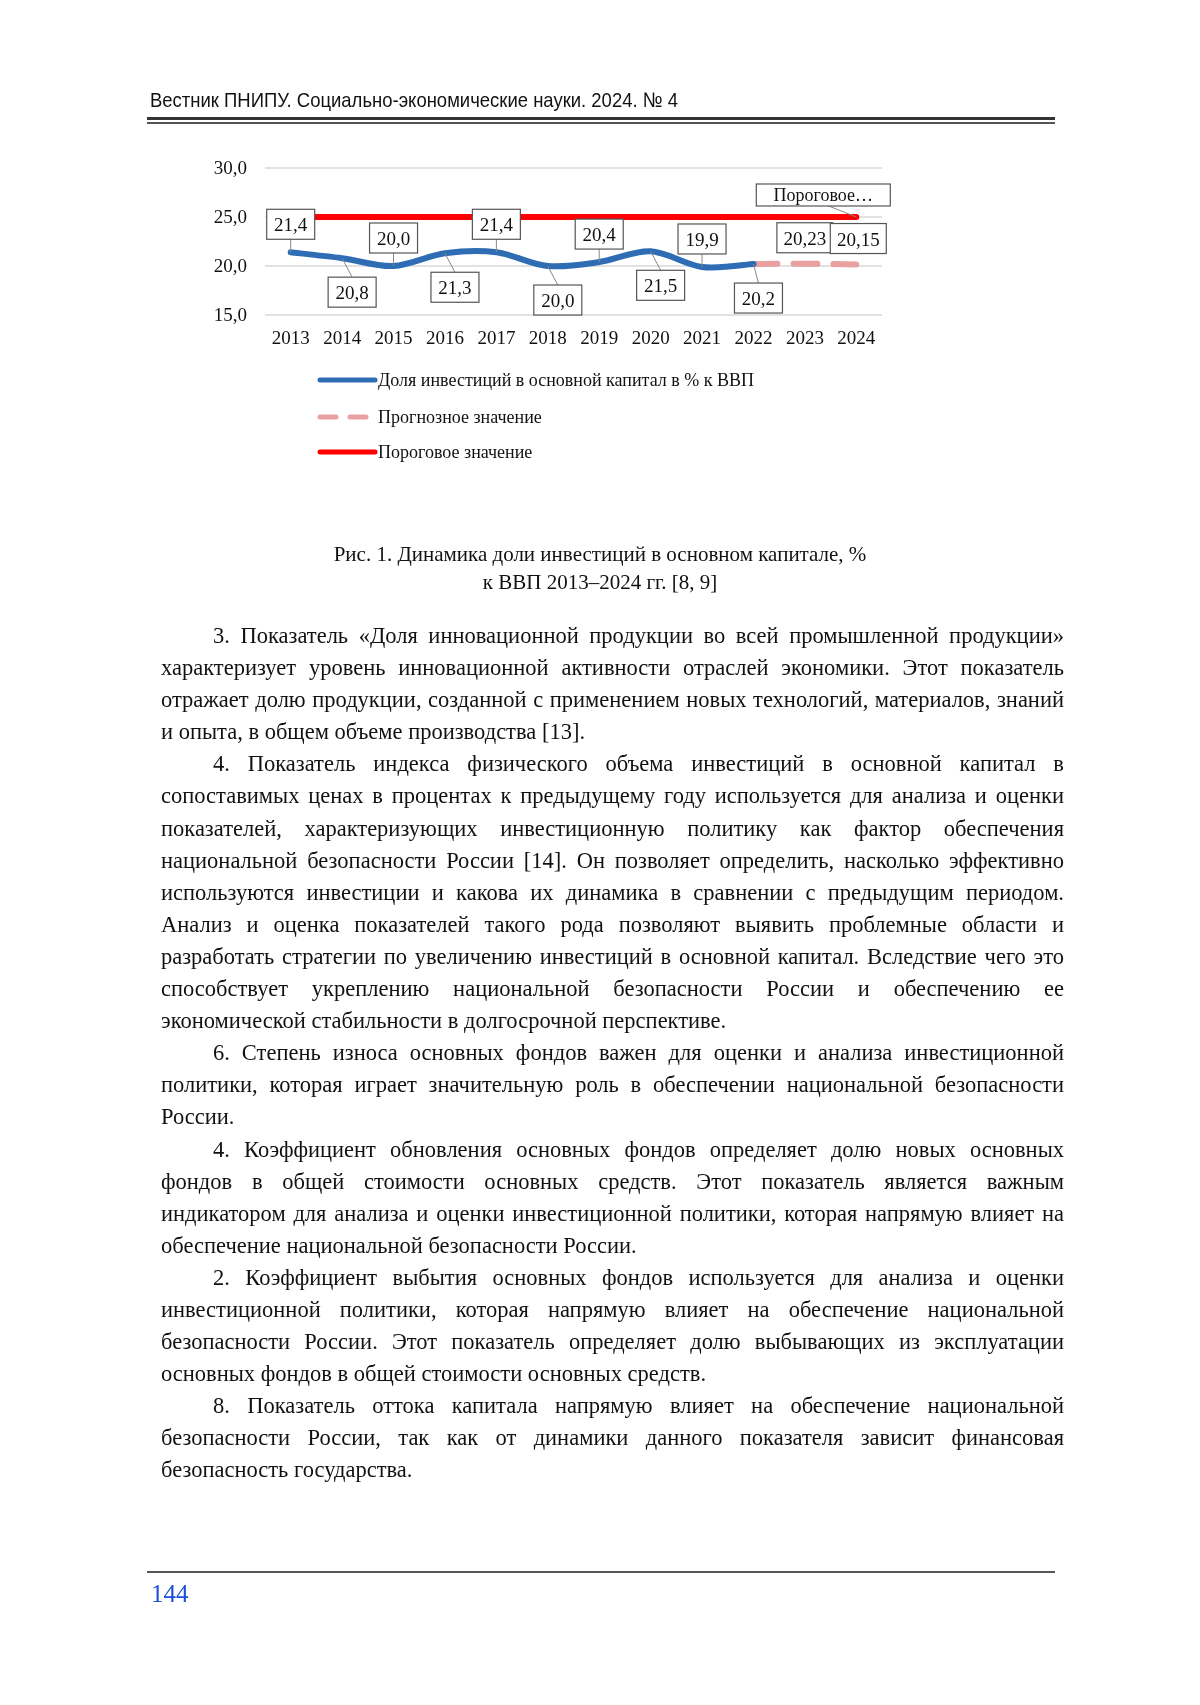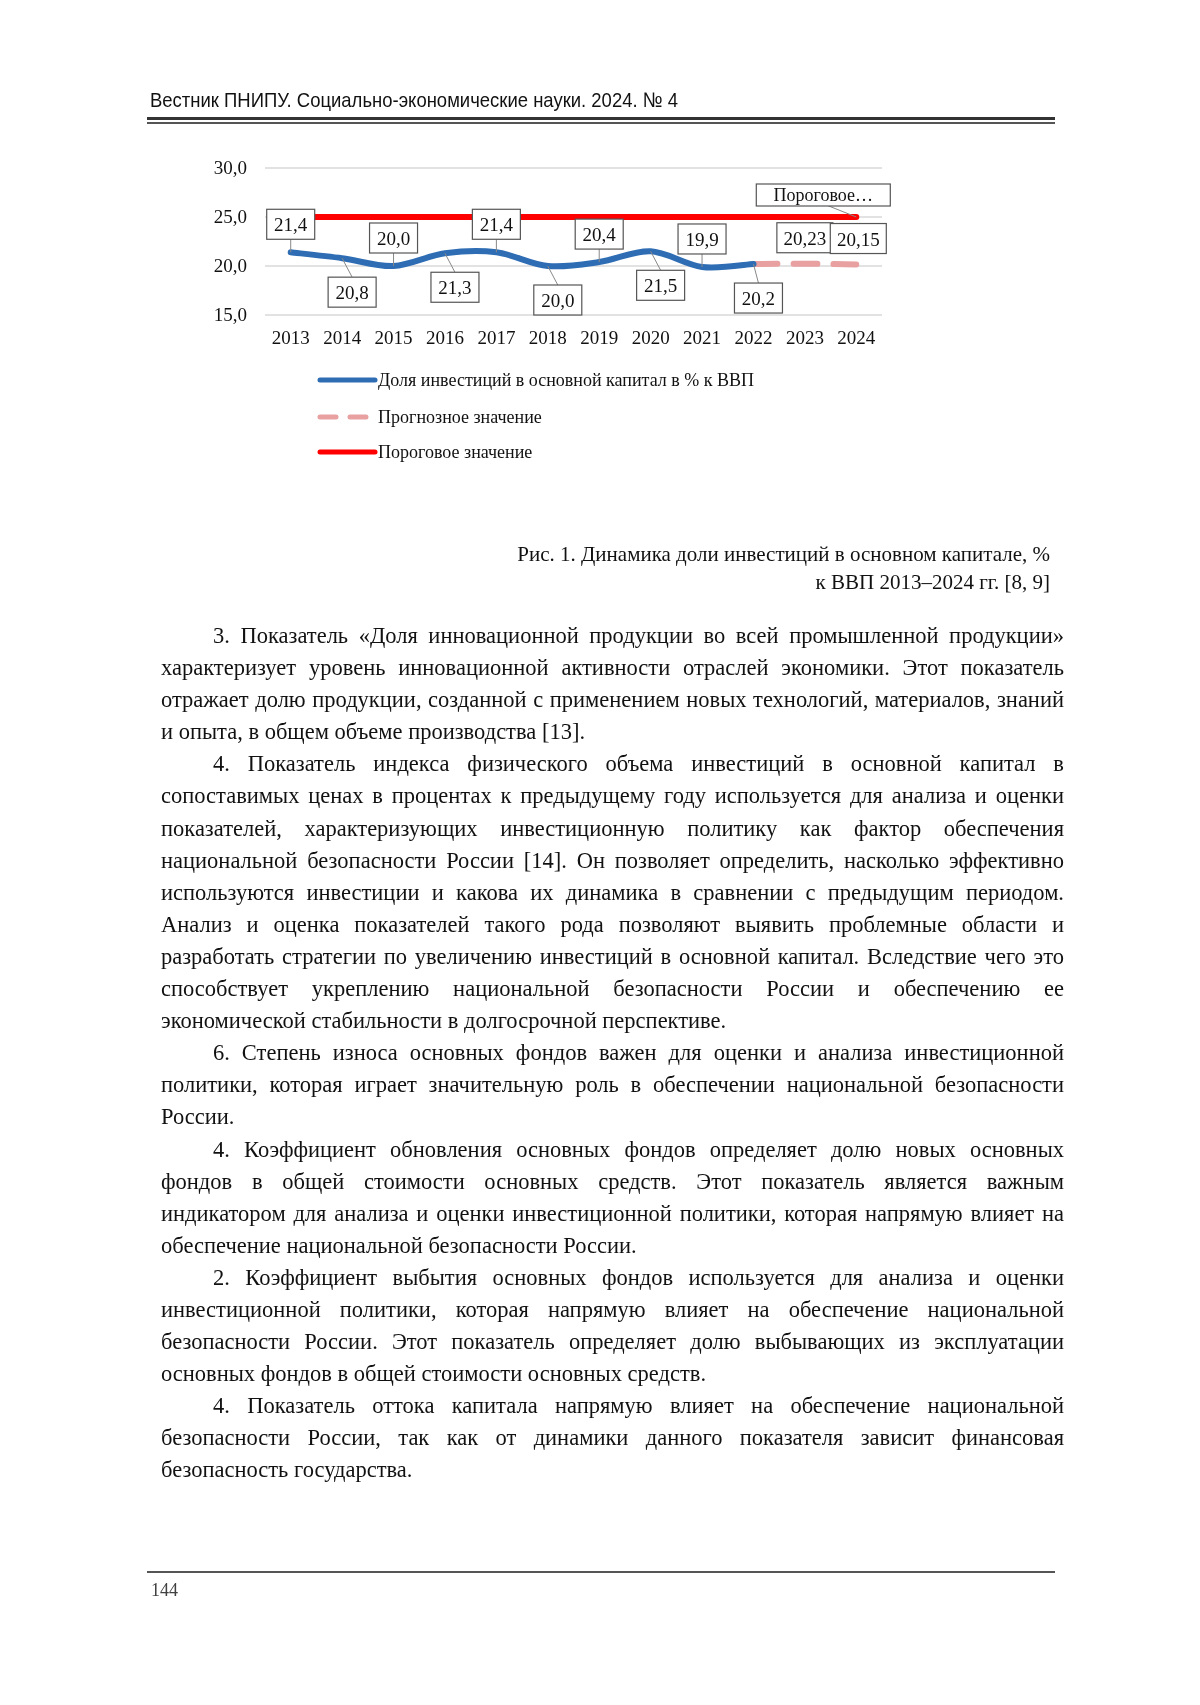--- a/index.html
+++ b/index.html
@@ -3,25 +3,25 @@
 <meta charset="utf-8">
 <style>
   html, body { margin: 0; padding: 0; background: #ffffff; }
   body { width: 1200px; height: 1705px; position: relative; overflow: hidden; }
   .header { position: absolute; left: 150px; top: 88px; font-family: "Liberation Sans", sans-serif; font-size: 21px; color: #111; transform: scaleX(0.88); transform-origin: left center; }
   .hdr-rule1 { position: absolute; left: 147px; width: 908px; top: 117px; height: 3px; background: #333; }
   .hdr-rule2 { position: absolute; left: 147px; width: 908px; top: 122px; height: 2px; background: #555; }
   .chart { position: absolute; left: 200px; top: 160px; width: 800px; height: 345px; }
   .chart svg { width: 800px; height: 345px; }
   .chart text { font-family: "Liberation Serif", serif; fill: #111; }
-  .caption { position: absolute; left: 150px; width: 900px; top: 540px; text-align: right; font-family: "Liberation Serif", serif; font-size: 21px; line-height: 28px; color: #111; }
+  .caption { position: absolute; left: 150px; width: 900px; top: 540px; text-align: center; font-family: "Liberation Serif", serif; font-size: 21px; line-height: 28px; color: #111; }
   .body-text { position: absolute; left: 161px; width: 903px; top: 620px; font-family: "Liberation Serif", serif; font-size: 22.5px; line-height: 32.1px; color: #111; text-align: justify; }
   .body-text p { margin: 0; text-indent: 52px; hyphens: auto; }
   .foot-rule { position: absolute; left: 147px; width: 908px; top: 1571px; height: 2px; background: #555; }
-  .page-num { position: absolute; left: 151px; top: 1580px; font-family: "Liberation Serif", serif; font-size: 18px; color: #404040; }
+  .page-num { position: absolute; left: 151px; top: 1580px; font-family: "Liberation Serif", serif; font-size: 25px; color: #1d4ed8; }
 </style>
 </head>
 <body>
 
 <div class="header">Вестник ПНИПУ. Социально-экономические науки. 2024. № 4</div>
 <div class="hdr-rule1"></div>
 <div class="hdr-rule2"></div>
 
 <div class="chart">
   <svg id="chart-svg" xmlns="http://www.w3.org/2000/svg">
@@ -98,17 +98,17 @@
   <div>Рис. 1. Динамика доли инвестиций в основном капитале, %</div>
   <div>к ВВП 2013–2024 гг. [8, 9]</div>
 </div>
 
 <div class="body-text">
   <p lang="ru">3. Показатель «Доля инновационной продукции во всей промышленной продукции» характеризует уровень инновационной активности отраслей экономики. Этот показатель отражает долю продукции, созданной с применением новых технологий, материалов, знаний и опыта, в общем объеме производства [13].</p>
   <p lang="ru">4. Показатель индекса физического объема инвестиций в основной капитал в сопоставимых ценах в процентах к предыдущему году используется для анализа и оценки показателей, характеризующих инвестиционную политику как фактор обеспечения национальной безопасности России [14]. Он позволяет определить, насколько эффективно используются инвестиции и какова их динамика в сравнении с предыдущим периодом. Анализ и оценка показателей такого рода позволяют выявить проблемные области и разработать стратегии по увеличению инвестиций в основной капитал. Вследствие чего это способствует укреплению национальной безопасности России и обеспечению ее экономической стабильности в долгосрочной перспективе.</p>
   <p lang="ru">6. Степень износа основных фондов важен для оценки и анализа инвестиционной политики, которая играет значительную роль в обеспечении национальной безопасности России.</p>
   <p lang="ru">4. Коэффициент обновления основных фондов определяет долю новых основных фондов в общей стоимости основных средств. Этот показатель является важным индикатором для анализа и оценки инвестиционной политики, которая напрямую влияет на обеспечение национальной безопасности России.</p>
   <p lang="ru">2. Коэффициент выбытия основных фондов используется для анализа и оценки инвестиционной политики, которая напрямую влияет на обеспечение национальной безопасности России. Этот показатель определяет долю выбывающих из эксплуатации основных фондов в общей стоимости основных средств.</p>
-  <p lang="ru">4. Показатель оттока капитала напрямую влияет на обеспечение национальной безопасности России, так как от динамики данного показателя зависит финансовая безопасность государства.</p>
+  <p lang="ru">8. Показатель оттока капитала напрямую влияет на обеспечение национальной безопасности России, так как от динамики данного показателя зависит финансовая безопасность государства.</p>
 </div>
 
 <div class="foot-rule"></div>
 <div class="page-num">144</div>
 
 </body></html>

